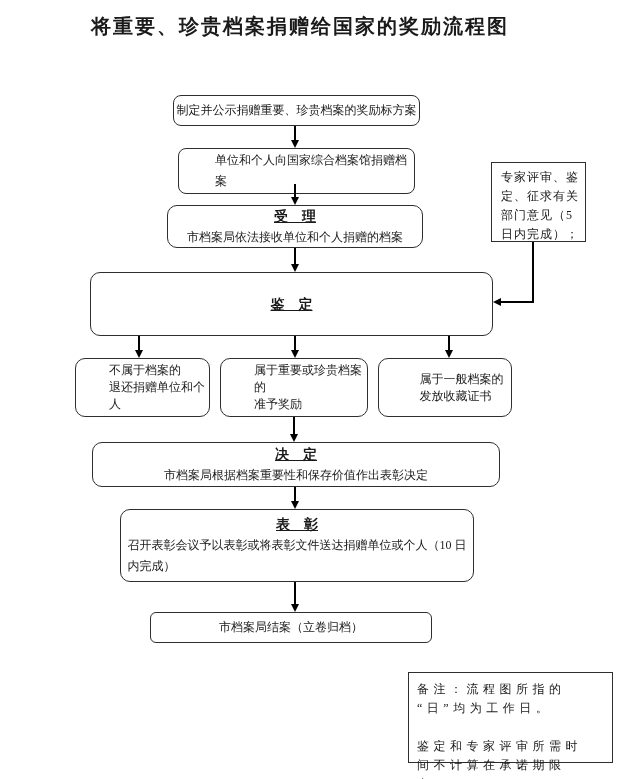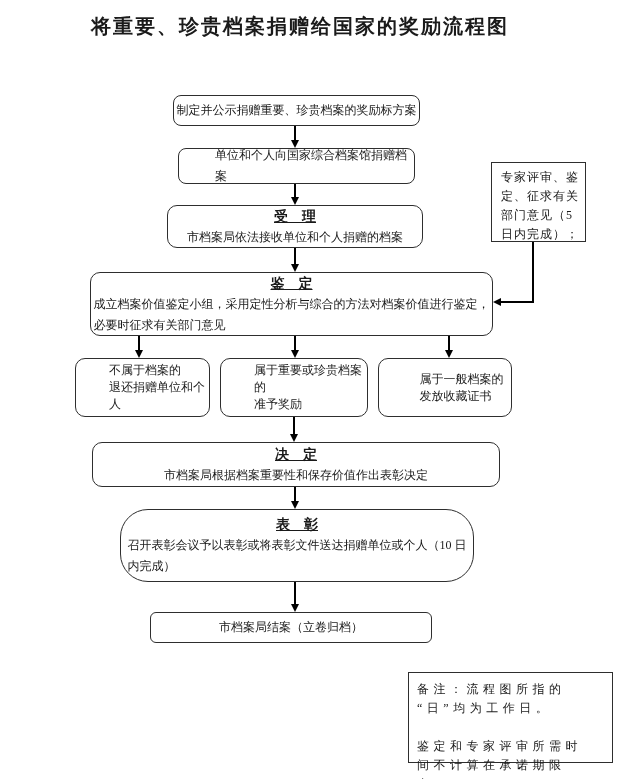--- a/index.html
+++ b/index.html
@@ -43,54 +43,52 @@
 <body>
 
 <div class="canvas">
 
   <div class="title">将重要、珍贵档案捐赠给国家的奖励流程图</div>
 
   <div class="box r8" style="left:173px;top:95px;width:247px;height:31px;">
     <div>制定并公示捐赠重要、珍贵档案的奖励标方案</div>
   </div>
 
-  <div class="box r8" style="left:178px;top:148px;width:237px;height:36px;padding-left:36px;">
+  <div class="box r8" style="left:178px;top:148px;width:237px;height:46px;padding-left:36px;">
     <div>单位和个人向国家综合档案馆捐赠档案</div>
   </div>
 
   <div class="box r10" style="left:167px;top:205px;width:256px;height:43px;">
     <div class="btitle">受　理</div>
     <div>市档案局依法接收单位和个人捐赠的档案</div>
   </div>
 
   <div class="box r10" style="left:90px;top:272px;width:403px;height:64px;">
     <div class="btitle">鉴　定</div>
-    <div class="pre">成立档案价值鉴定小组，采用定性分析与综合的方法对档案价值进行鉴定，
-必要时征求有关部门意见</div>
   </div>
 
   <div class="box r10 branch pre" style="left:75px;top:358px;width:135px;height:59px;">
     <div class="pre">不属于档案的
 退还捐赠单位和个人</div>
   </div>
   <div class="box r10 branch pre" style="left:220px;top:358px;width:148px;height:59px;">
     <div class="pre">属于重要或珍贵档案的
 准予奖励</div>
   </div>
   <div class="box r10 branch pre" style="left:378px;top:358px;width:134px;height:59px;">
     <div class="pre">属于一般档案的
 发放收藏证书</div>
   </div>
 
   <div class="box r10" style="left:92px;top:442px;width:408px;height:45px;">
     <div class="btitle">决　定</div>
     <div>市档案局根据档案重要性和保存价值作出表彰决定</div>
   </div>
 
-  <div class="box r10" style="left:120px;top:509px;width:354px;height:73px;border-radius:28px;">
+  <div class="box r10" style="left:120px;top:509px;width:354px;height:73px;">
     <div class="btitle">表　彰</div>
     <div class="pre">召开表彰会议予以表彰或将表彰文件送达捐赠单位或个人（10 日
 内完成）</div>
   </div>
 
   <div class="box r6" style="left:150px;top:612px;width:282px;height:31px;">
     <div>市档案局结案（立卷归档）</div>
   </div>
 
   <div class="box sidebox pre" style="left:491px;top:162px;width:95px;height:80px;">

